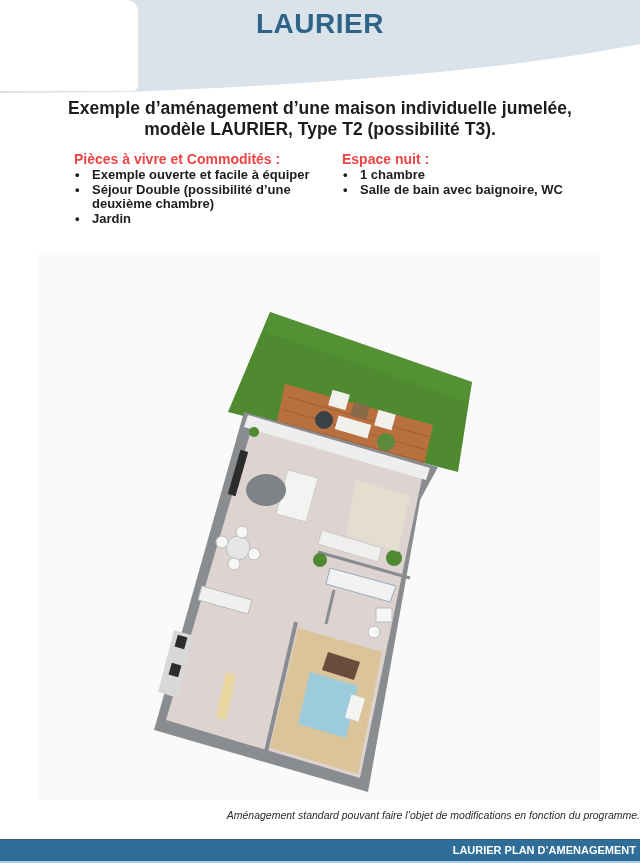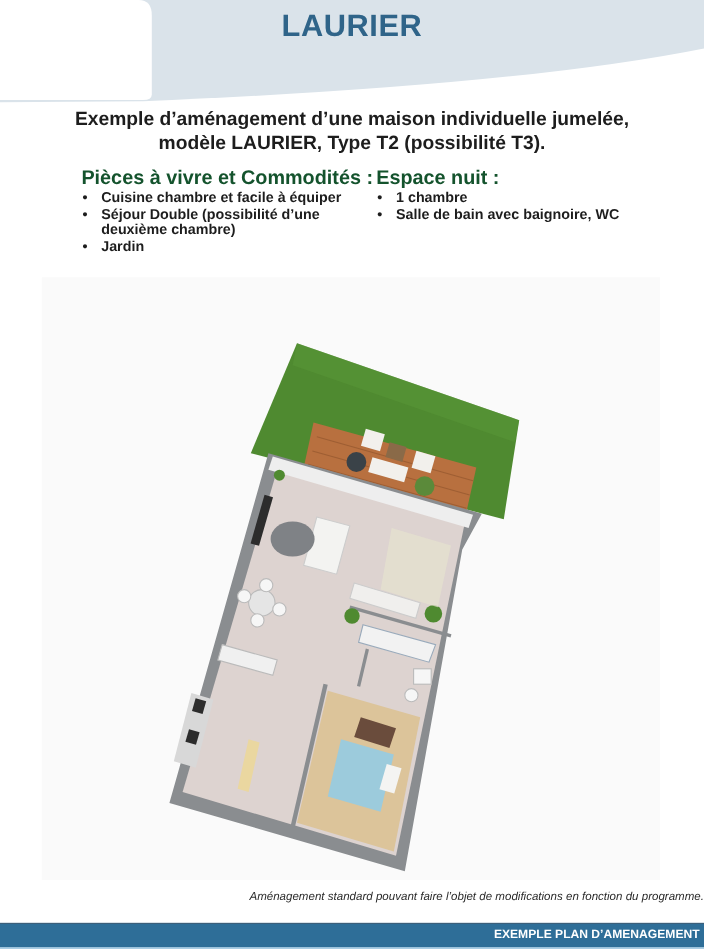--- a/index.html
+++ b/index.html
@@ -19,21 +19,21 @@
     .subtitle {
       position: absolute; left: 30px; top: 98px; width: 580px; text-align: center;
       font-size: 17.5px; font-weight: bold; color: #1d1d1d; line-height: 21px;
     }
     .features {
       position: absolute; top: 151px; font-size: 13px; font-weight: bold; color: #1d1d1d;
     }
     .features.left { left: 74px; width: 280px; }
     .features.right { left: 342px; width: 260px; }
     .features h3 {
-      margin: 0 0 1px 0; font-size: 18px; font-weight: bold; color: #14532d;
+      margin: 0 0 1px 0; font-size: 14px; font-weight: bold; color: #ef4444;
     }
     .features ul { margin: 0; padding: 0; list-style: none; }
     .features li {
       position: relative; padding-left: 18px; line-height: 14.5px;
     }
     .features li::before {
       content: "\2022"; position: absolute; left: 1px; top: 0; font-size: 13px;
     }
     .plan-area {
       position: absolute; left: 38px; top: 252px; width: 562px; height: 548px;
@@ -68,21 +68,21 @@
 </div>
 
 <div class="subtitle">
   <div>Exemple d’aménagement d’une maison individuelle jumelée,</div>
   <div>modèle LAURIER, Type T2 (possibilité T3).</div>
 </div>
 
 <div class="features left">
   <h3>Pièces à vivre et Commodités :</h3>
   <ul>
-    <li>Cuisine chambre et facile à équiper</li>
+    <li>Exemple ouverte et facile à équiper</li>
     <li>Séjour Double (possibilité d’une deuxième chambre)</li>
     <li>Jardin</li>
   </ul>
 </div>
 
 <div class="features right">
   <h3>Espace nuit :</h3>
   <ul>
     <li>1 chambre</li>
     <li>Salle de bain avec baignoire, WC</li>
@@ -154,15 +154,15 @@
       <polygon points="188,420 198,423 188,468 178,465" fill="#ead7a0"></polygon>
 
       <circle cx="216" cy="180" r="5" fill="#4f8a30"></circle>
     </g>
   </svg>
 </div>
 
 <div class="disclaimer">Aménagement standard pouvant faire l’objet de modifications en fonction du programme.</div>
 
 <div class="footer-bar">
-  <span class="footer-label">EXEMPLE PLAN D’AMENAGEMENT</span>
+  <span class="footer-label">LAURIER PLAN D’AMENAGEMENT</span>
 </div>
 <div class="footer-line"></div>
 
 </body></html>

